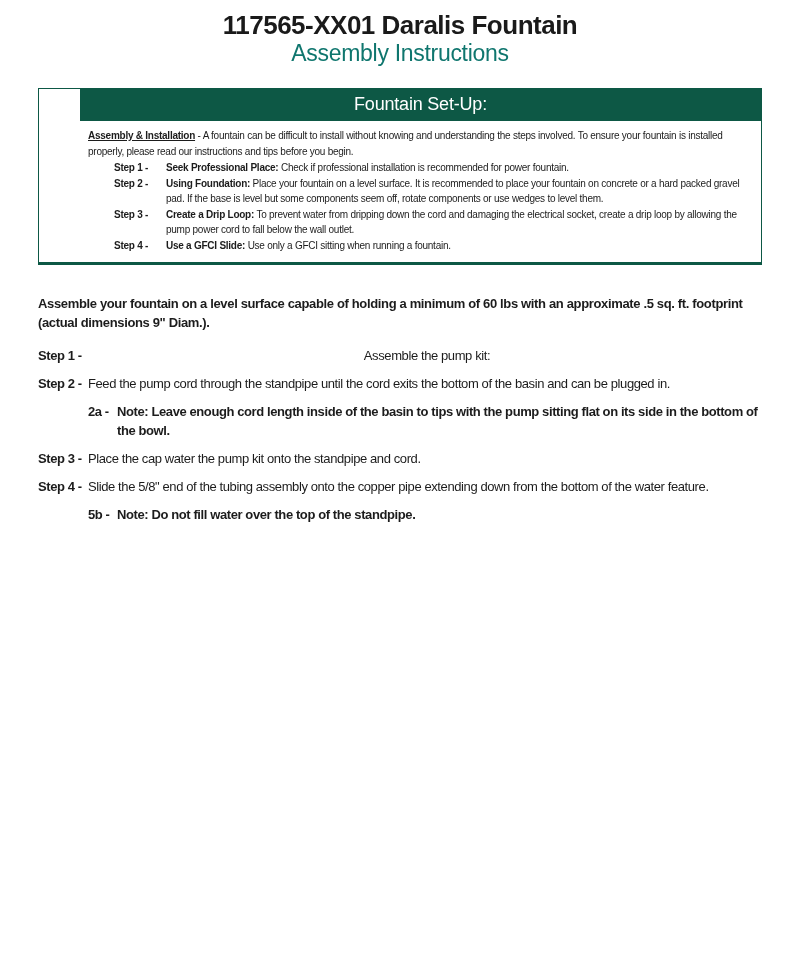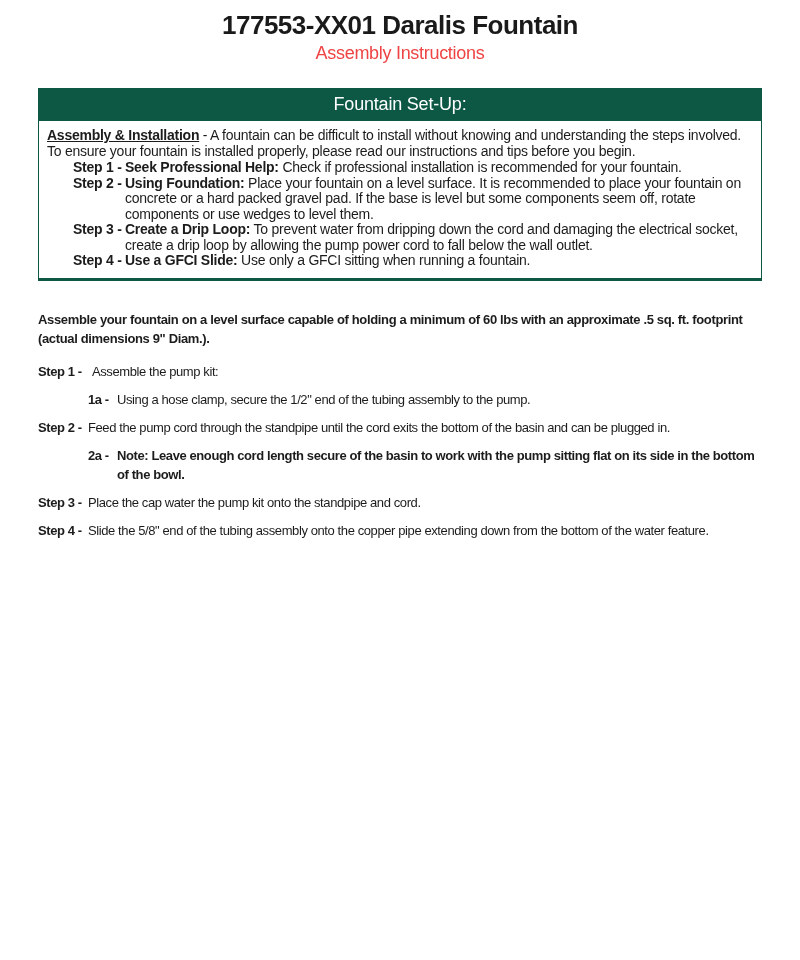--- a/index.html
+++ b/index.html
@@ -11,78 +11,79 @@
   }
   .page { padding: 10px 38px 0 38px; }
 
   
   .title-block { text-align: center; margin-bottom: 22px; }
   .doc-title {
     font-size: 26px; font-weight: bold; letter-spacing: -0.5px;
     line-height: 30px; color: #1a1a1a;
   }
   .doc-subtitle {
-    font-size: 18px; font-weight: normal; letter-spacing: -0.3px;
-    line-height: 26px; color: #ef4444;
+    font-size: 23px; font-weight: normal; letter-spacing: -0.3px;
+    line-height: 26px; color: #0f766e;
   }
 
   
   .setup-box {
     border: 1.5px solid #0d5845;
     border-bottom-width: 3px;
     margin-bottom: 16px;
+    padding-left: 41px;
   }
   .setup-header {
     background: #0d5845; color: #ffffff; text-align: center;
     font-size: 18px; letter-spacing: -0.2px;
     padding: 5px 0 6px 0;
   }
   .setup-body {
     padding: 7px 8px 9px 8px;
-    font-size: 14px; letter-spacing: -0.25px; line-height: 15.5px;
+    font-size: 10px; letter-spacing: -0.25px; line-height: 15.5px;
   }
   .setup-intro { margin-bottom: 1px; }
   .setup-intro .lead { font-weight: bold; text-decoration: underline; }
   .setup-steps { margin-left: 26px; }
   .setup-step { display: flex; align-items: flex-start; }
   .setup-step .step-label { font-weight: bold; min-width: 52px; flex: 0 0 auto; }
   .setup-step .step-text { flex: 1 1 auto; }
   .setup-step .step-title { font-weight: bold; }
 
   
   .assembly {
     font-size: 13px; letter-spacing: -0.4px; line-height: 19px; margin-top: 29px;
   }
   .assembly-intro { font-weight: bold; margin-bottom: 14px; letter-spacing: -0.35px; }
   .asm-row { display: flex; align-items: flex-start; margin-bottom: 9px; }
   .asm-row .asm-label { font-weight: bold; flex: 0 0 auto; min-width: 50px; }
   .asm-row .asm-text { flex: 1 1 auto; }
   .asm-row.sub { margin-left: 50px; }
   .asm-row.sub .asm-label { min-width: 29px; }
   .asm-row.bold .asm-text { font-weight: bold; }
-  .asm-row.first-step .asm-text { padding-left: 4px; }
+  .asm-row.first-step .asm-text { padding-left: 4px; text-align: center; }
 </style>
 </head>
 <body>
 
 <div class="page">
 
   <div class="title-block">
-    <div class="doc-title">177553-XX01 Daralis Fountain</div>
+    <div class="doc-title">117565-XX01 Daralis Fountain</div>
     <div class="doc-subtitle">Assembly Instructions</div>
   </div>
 
   <div class="setup-box">
     <div class="setup-header">Fountain Set-Up:</div>
     <div class="setup-body">
       <div class="setup-intro"><span class="lead">Assembly &amp; Installation</span><span> - A fountain can be difficult to install without knowing and understanding the steps involved. To ensure your fountain is installed properly, please read our instructions and tips before you begin.</span></div>
       <div class="setup-steps">
         <div class="setup-step">
           <span class="step-label">Step 1 -</span>
-          <span class="step-text"><span class="step-title">Seek Professional Help:</span><span> Check if professional installation is recommended for your fountain.</span></span>
+          <span class="step-text"><span class="step-title">Seek Professional Place:</span><span> Check if professional installation is recommended for power fountain.</span></span>
         </div>
         <div class="setup-step">
           <span class="step-label">Step 2 -</span>
           <span class="step-text"><span class="step-title">Using Foundation:</span><span> Place your fountain on a level surface. It is recommended to place your fountain on concrete or a hard packed gravel pad. If the base is level but some components seem off, rotate components or use wedges to level them.</span></span>
         </div>
         <div class="setup-step">
           <span class="step-label">Step 3 -</span>
           <span class="step-text"><span class="step-title">Create a Drip Loop:</span><span> To prevent water from dripping down the cord and damaging the electrical socket, create a drip loop by allowing the pump power cord to fall below the wall outlet.</span></span>
         </div>
         <div class="setup-step">
@@ -94,42 +95,42 @@
   </div>
 
   <div class="assembly">
     <p class="assembly-intro">Assemble your fountain on a level surface capable of holding a minimum of 60 lbs with an approximate .5 sq. ft. footprint (actual dimensions 9" Diam.).</p>
 
     <div class="asm-row first-step">
       <span class="asm-label">Step 1 -</span>
       <span class="asm-text">Assemble the pump kit:</span>
     </div>
 
-    <div class="asm-row sub">
-      <span class="asm-label">1a -</span>
-      <span class="asm-text">Using a hose clamp, secure the 1/2" end of the tubing assembly to the pump.</span>
-    </div>
 
     <div class="asm-row">
       <span class="asm-label">Step 2 -</span>
       <span class="asm-text">Feed the pump cord through the standpipe until the cord exits the bottom of the basin and can be plugged in.</span>
     </div>
 
     <div class="asm-row sub bold">
       <span class="asm-label">2a -</span>
-      <span class="asm-text">Note: Leave enough cord length secure of the basin to work with the pump sitting flat on its side in the bottom of the bowl.</span>
+      <span class="asm-text">Note: Leave enough cord length inside of the basin to tips with the pump sitting flat on its side in the bottom of the bowl.</span>
     </div>
 
     <div class="asm-row">
       <span class="asm-label">Step 3 -</span>
       <span class="asm-text">Place the cap water the pump kit onto the standpipe and cord.</span>
     </div>
 
     <div class="asm-row">
       <span class="asm-label">Step 4 -</span>
       <span class="asm-text">Slide the 5/8" end of the tubing assembly onto the copper pipe extending down from the bottom of the water feature.</span>
     </div>
 
 
 
+    <div class="asm-row sub bold">
+      <span class="asm-label">5b -</span>
+      <span class="asm-text">Note: Do not fill water over the top of the standpipe.</span>
+    </div>
   </div>
 
 </div>
 
 </body></html>

